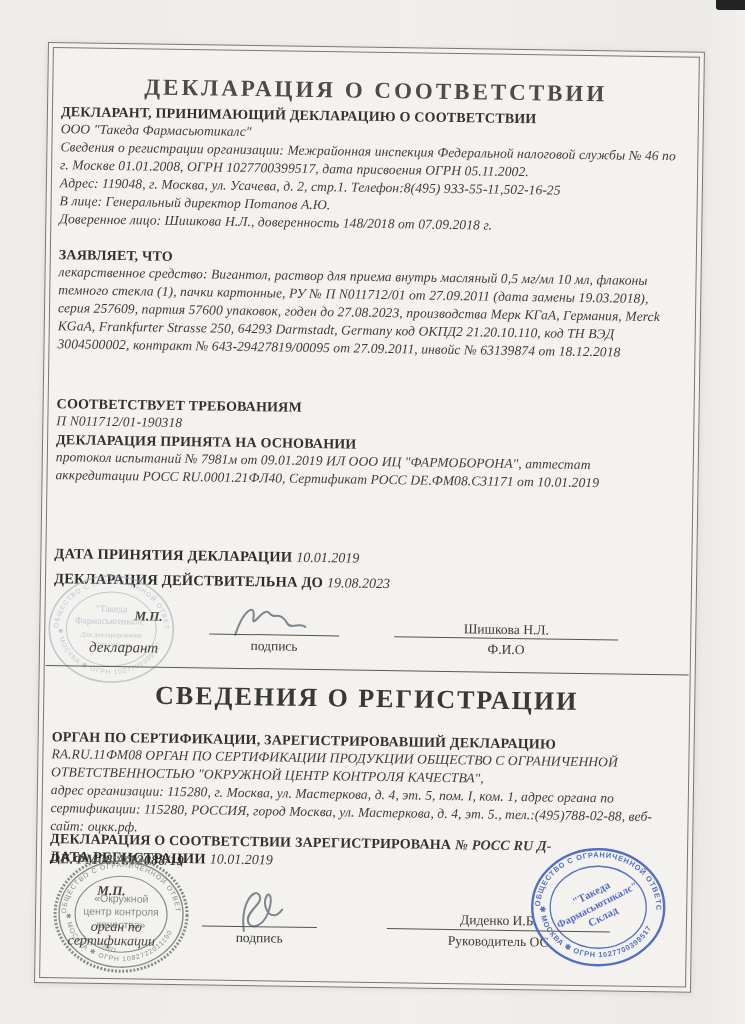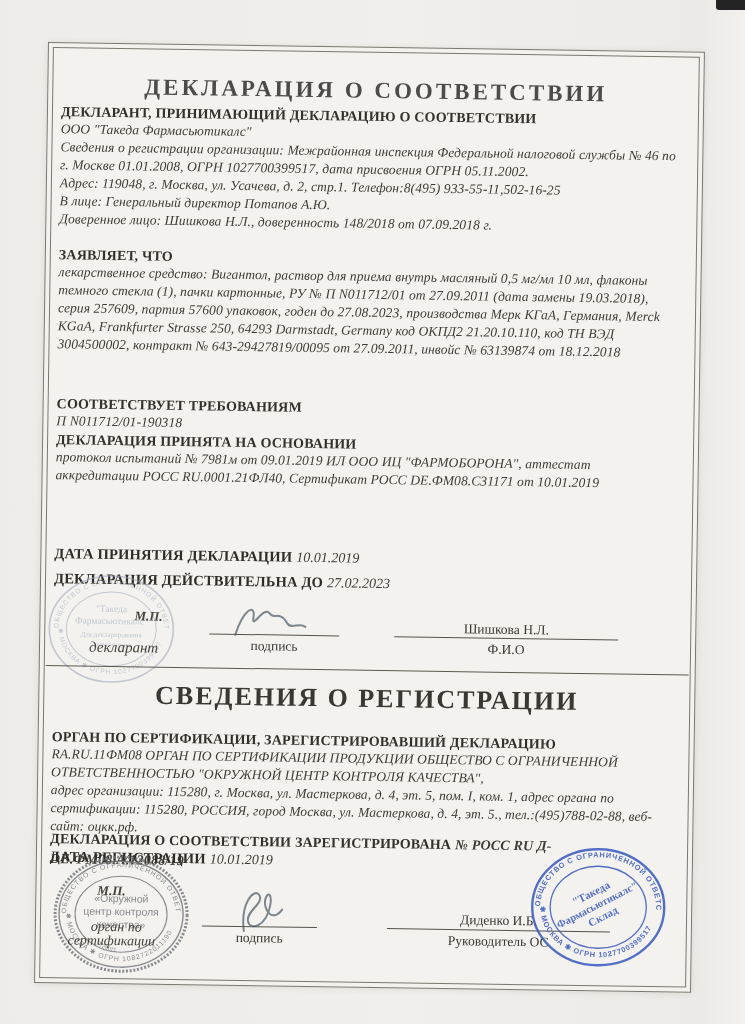--- a/index.html
+++ b/index.html
@@ -57,21 +57,21 @@
   <div class="t bold" style="top:389px">ДЕКЛАРАЦИЯ ПРИНЯТА НА ОСНОВАНИИ</div>
   <div class="t it" style="top:407px">протокол испытаний № 7981м от 09.01.2019 ИЛ ООО ИЦ "ФАРМОБОРОНА", аттестат</div>
   <div class="t it" style="top:425px">аккредитации РОСС RU.0001.21ФЛ40, Сертификат РОСС DE.ФМ08.С31171 от 10.01.2019</div>
 
   <div class="t" style="top:501px">
     <span class="bold15">ДАТА ПРИНЯТИЯ ДЕКЛАРАЦИИ</span>
     <span class="it14">10.01.2019</span>
   </div>
   <div class="t" style="top:526px">
     <span class="bold15">ДЕКЛАРАЦИЯ ДЕЙСТВИТЕЛЬНА ДО</span>
-    <span class="it14">27.02.2023</span>
+    <span class="it14">19.08.2023</span>
   </div>
 
   <svg class="stamp" style="left:-3px;top:521px" width="150" height="130" viewBox="0 0 150 130">
     <g transform="translate(75,65)" opacity="0.55">
       <defs>
         <path id="fs-top" d="M -53,0 A 53,45 0 1 1 53,0"></path>
         <path id="fs-bot" d="M -53,0 A 53,45 0 0 0 53,0"></path>
       </defs>
       <ellipse rx="62" ry="53" fill="none" stroke="#9aa3ba" stroke-width="1.6"></ellipse>
       <ellipse rx="45" ry="37" fill="none" stroke="#9aa3ba" stroke-width="1"></ellipse>

